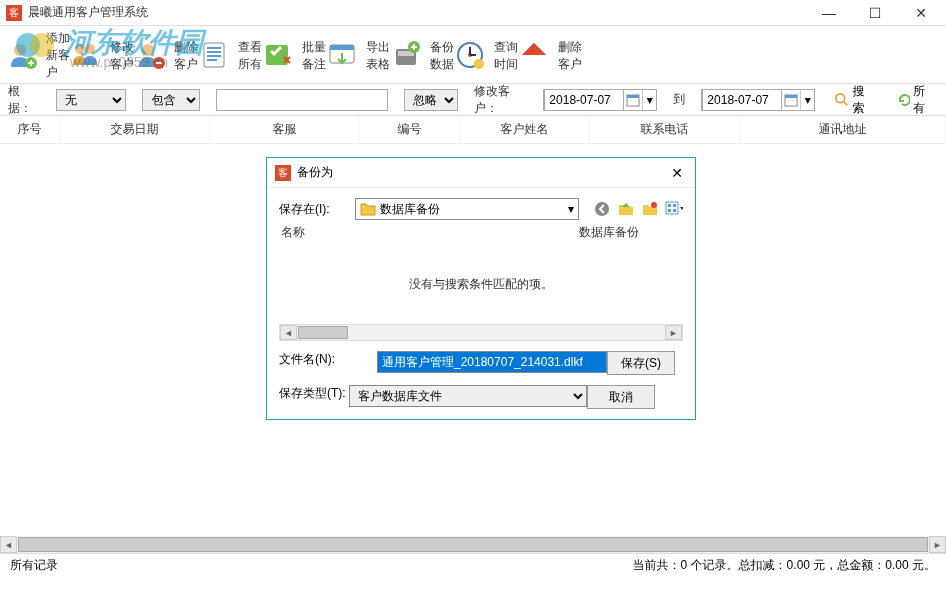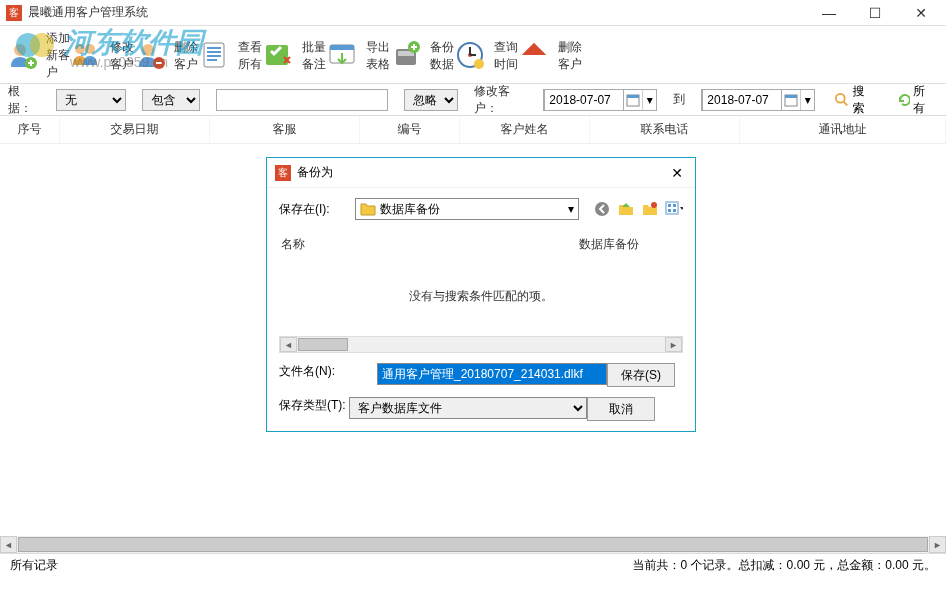--- a/index.html
+++ b/index.html
@@ -41,21 +41,21 @@
     
     .table-body { height: 392px; background: #fff; overflow: hidden; position: relative; }
     
     
     .dialog { position: absolute; top: 157px; left: 266px; width: 430px; background: #fff; border: 1px solid #1ba1c4; z-index: 100; }
     .dialog-title { height: 30px; background: #fff; display: flex; align-items: center; padding: 0 8px; border-bottom: 1px solid #eee; }
     .dialog-title-icon { width: 16px; height: 16px; background: #d84a2b; margin-right: 6px; display:flex;align-items:center;justify-content:center;color:#fff;font-size:10px;}
     .dialog-title-text { flex: 1; font-size: 12px; }
     .dialog-close { width: 20px; height: 20px; display: flex; align-items: center; justify-content: center; font-size: 14px; cursor: pointer; }
     .dialog-body { padding: 10px 12px; }
-    .dialog-row { display: flex; align-items: center; margin-bottom: 16px; gap: 6px; }
+    .dialog-row { display: flex; align-items: center; margin-bottom: 4px; gap: 6px; }
     .dialog-label { width: 70px; font-size: 12px; text-align: left; }
     .dialog-folder-select { flex: 1; height: 22px; border: 1px solid #888; display: flex; align-items: center; padding: 0 4px; gap: 4px; }
     .dialog-nav-icons { display: flex; gap: 6px; margin-left: 8px; }
     .dialog-nav-icon { width: 18px; height: 18px; cursor: pointer; display:flex;align-items:center;justify-content:center;}
     .dialog-list { border: none; height: 100px; display: flex; flex-direction: column; }
     .dialog-list-header { display: flex; height: 20px; font-size: 12px; color: #333; }
     .dialog-list-header .lh-name { width: 300px; padding-left: 2px;}
     .dialog-list-empty { flex:1; display: flex; align-items: center; justify-content: center; color: #333; font-size: 12px; }
     .dialog-hscroll { height: 17px; background: #f0f0f0; border: 1px solid #ddd; display: flex; align-items: center; }
     .dialog-hscroll .sc-btn { width: 17px; height: 100%; background: #e8e8e8; display:flex;align-items:center;justify-content:center;font-size:9px;color:#666;border:1px solid #ccc;}

